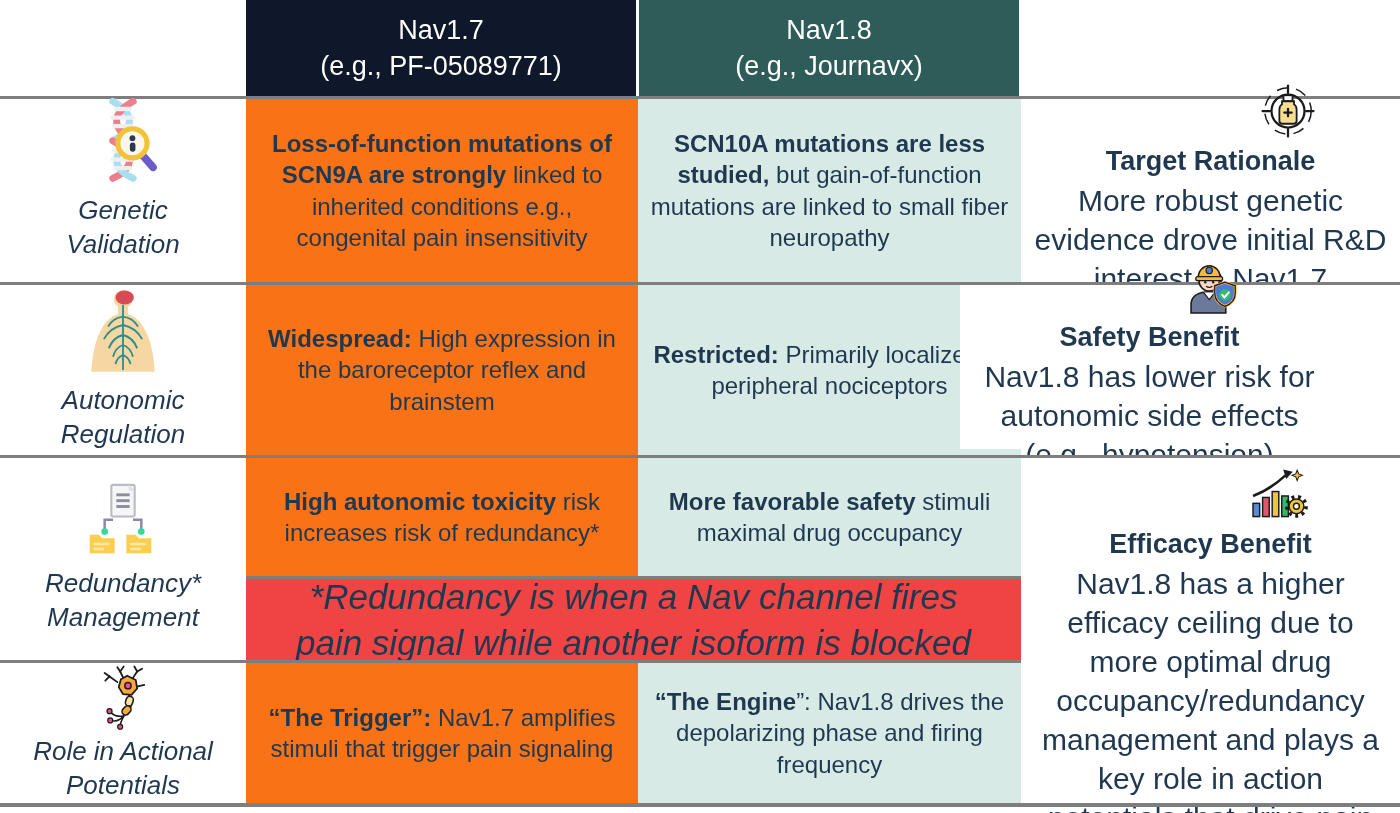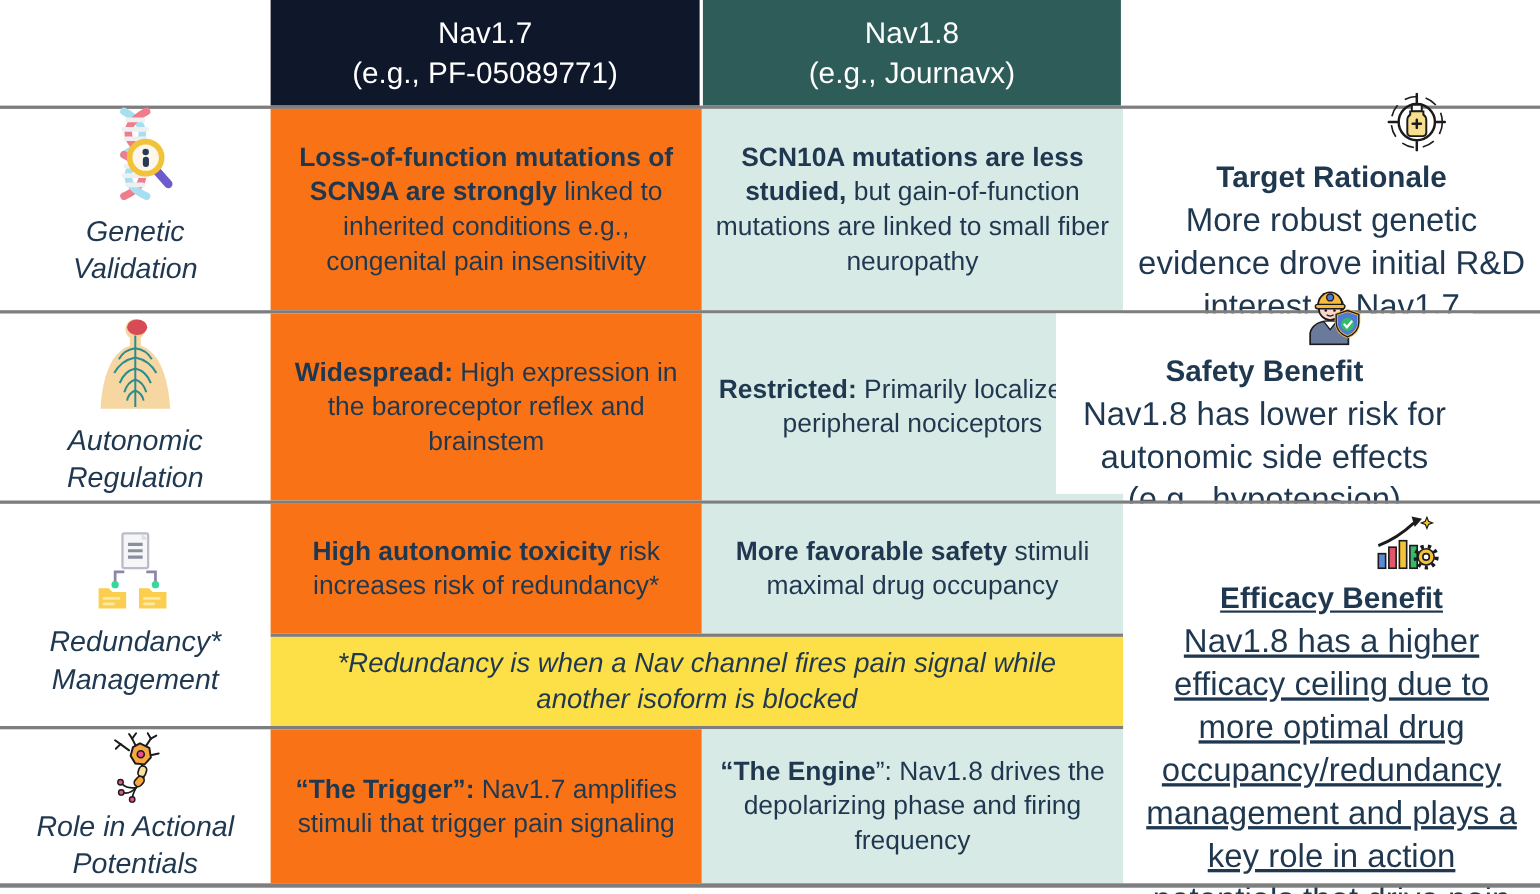--- a/index.html
+++ b/index.html
@@ -23,21 +23,21 @@
   
   .labelcell{padding:6px 22px;gap:12px;}
   .labeltxt{font-style:italic;font-size:26px;line-height:1.3;}
   
   .imp{padding:6px 10px;gap:4px;background:#ffffff;}
   .imp-titlerow{display:flex;flex-direction:column;align-items:flex-end;justify-content:center;gap:8px;}
   .imp-title{font-weight:700;font-size:27px;}
   .imp-body{font-size:30px;line-height:1.30;}
   .imp-top{justify-content:flex-start;padding-top:10px;}
   
-  .footnote{background:#fde047;font-style:italic;font-size:25px;line-height:1.3;padding:0 35px;}
+  .footnote{background:#ef4444;font-style:italic;font-size:35px;line-height:1.3;padding:0 35px;}
   svg{display:block;flex-shrink:0;}
 </style>
 </head>
 <body>
 
 <div class="canvas">
 
   <div class="cell" style="left:0;top:0;width:246px;height:96px;"></div>
 
   <div class="cell hdr hdr-purple" style="left:246px;top:0;width:390px;height:96px;">
@@ -213,21 +213,21 @@
   <div class="cell lteal body-text" style="left:638px;top:458px;width:383px;height:118px;">
     <div><span class="b">More favorable safety</span><span> stimuli maximal drug occupancy</span></div>
   </div>
 
   <div class="hline" style="left:246px;top:576px;width:775px;height:3px;"></div>
 
   <div class="cell footnote" style="left:246px;top:579px;width:775px;height:81px;">
     <span>*Redundancy is when a Nav channel fires pain signal while another isoform is blocked</span>
   </div>
 
-  <div class="cell imp imp-top" style="left:1021px;top:458px;width:379px;height:345px;text-decoration:underline;">
+  <div class="cell imp imp-top" style="left:1021px;top:458px;width:379px;height:345px;">
     <div class="imp-titlerow">
       <span>
         <svg viewBox="0 0 84 72" width="62" height="53">
           <rect x="4" y="48" width="9" height="18" fill="#5B8BD6" stroke="#1b1b1b" stroke-width="2"></rect>
           <rect x="17" y="40" width="9" height="26" fill="#E0566B" stroke="#1b1b1b" stroke-width="2"></rect>
           <rect x="30" y="32" width="9" height="34" fill="#F2C238" stroke="#1b1b1b" stroke-width="2"></rect>
           <rect x="43" y="38" width="9" height="28" fill="#35B96A" stroke="#1b1b1b" stroke-width="2"></rect>
           <path d="M4 38 C20 32 34 23 48 10" fill="none" stroke="#1b1b1b" stroke-width="3.5"></path>
           <polygon points="45,2 58,5 49,15" fill="#1b1b1b"></polygon>
           <path d="M64 3 l2 5 5 2 -5 2 -2 5 -2 -5 -5 -2 5 -2 z" fill="#F2C238" stroke="#1b1b1b" stroke-width="1.4"></path>

